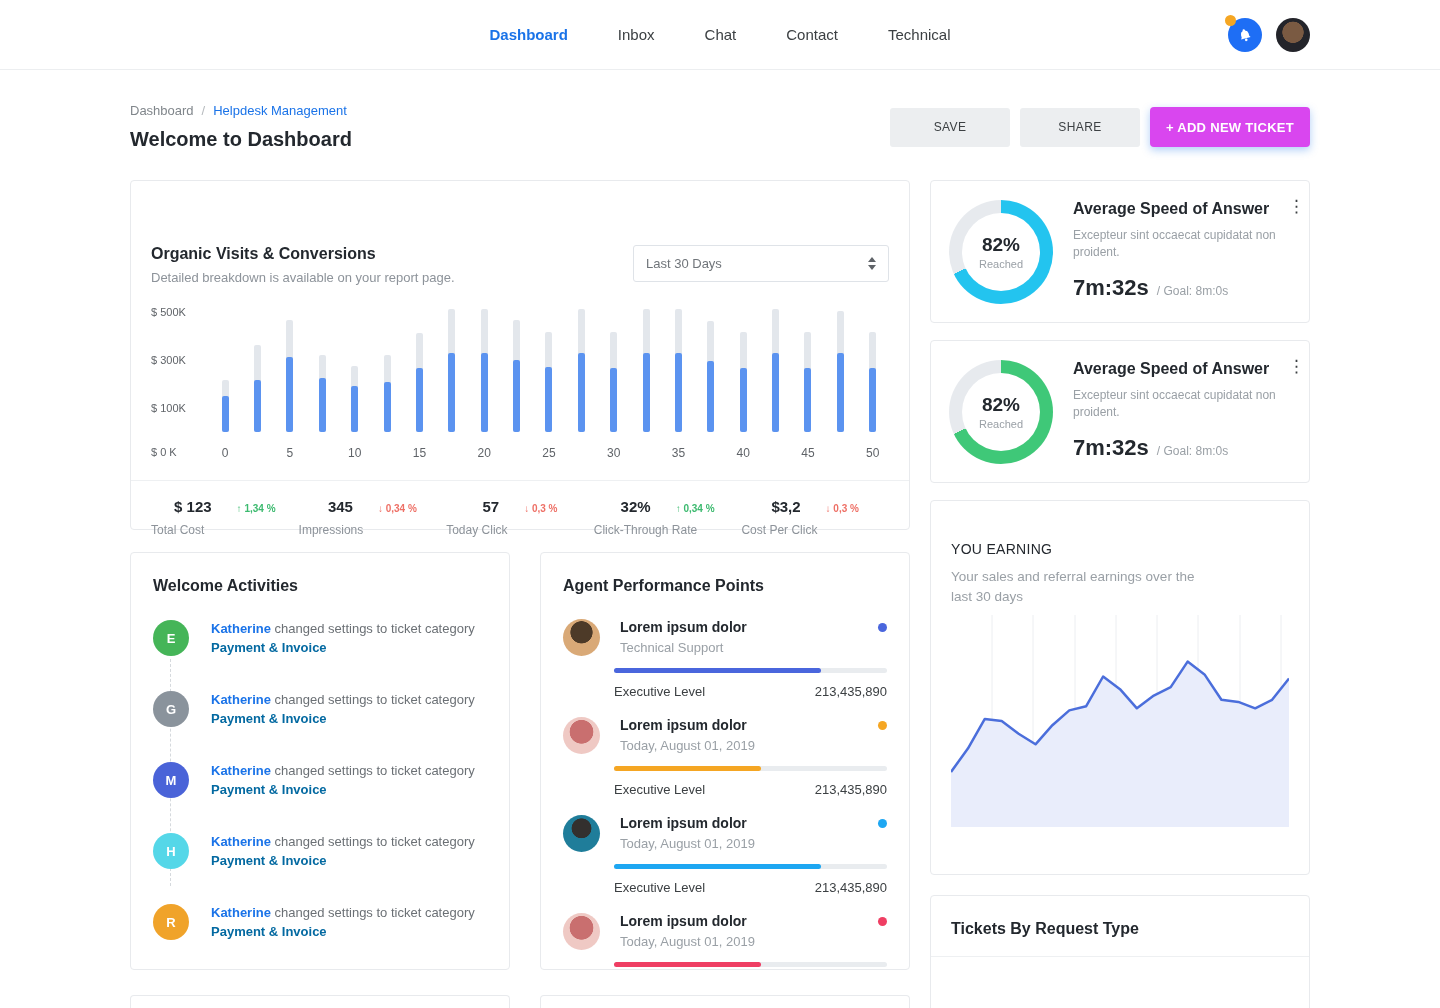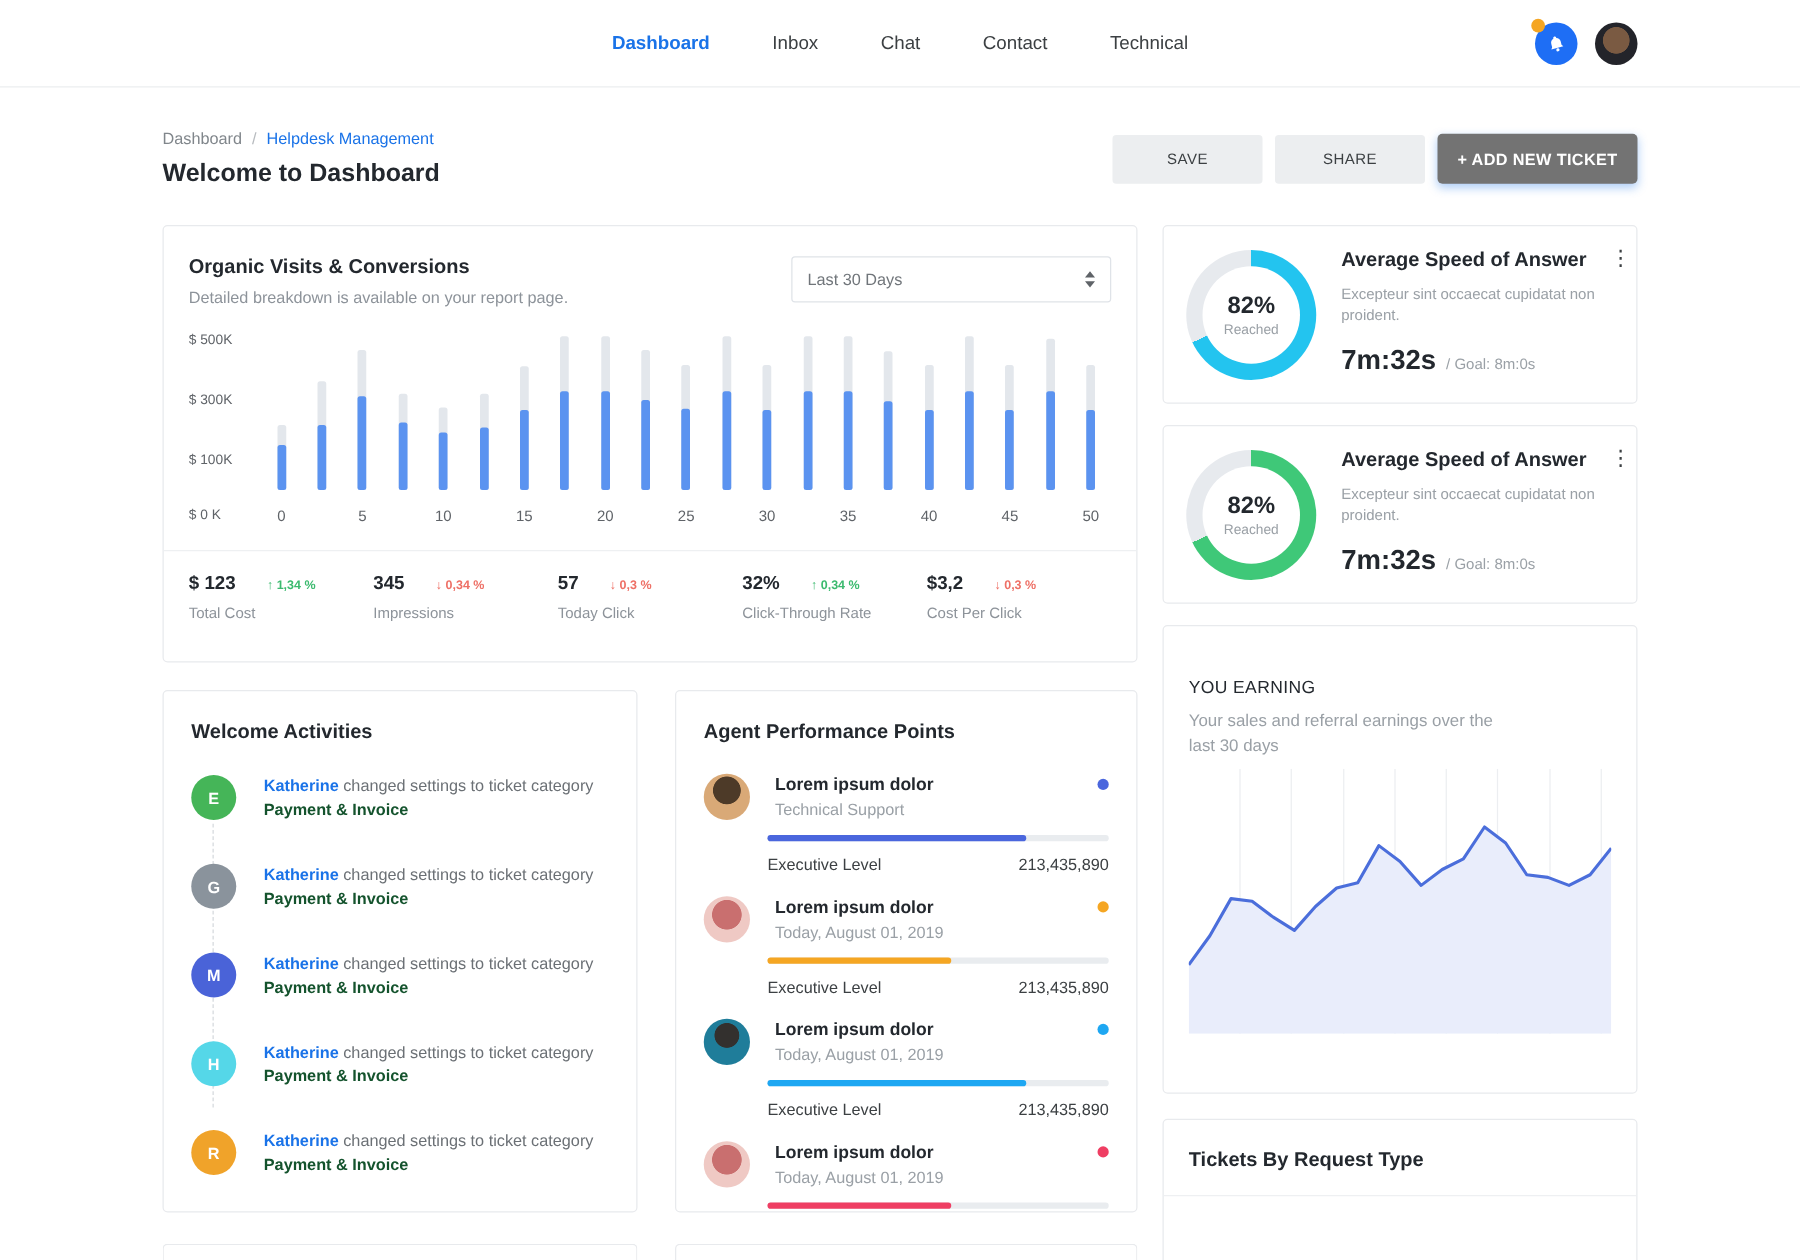--- a/index.html
+++ b/index.html
@@ -20,29 +20,29 @@
   
   .content { width:1180px; margin:0 auto; }
   .page-head { margin-top:33px; display:flex; justify-content:space-between; align-items:flex-start; }
   .crumbs { font-size:13px; display:flex; gap:8px; align-items:center; }
   .crumb-parent { color:#80868b; cursor:pointer; text-decoration:none; }
   .crumb-sep { color:#b6babe; }
   .crumb-current { color:#1a73e8; cursor:pointer; text-decoration:none; }
   .page-title { margin-top:10px; font-size:20px; font-weight:700; color:#23282e; }
   .head-actions { display:flex; gap:10px; align-items:center; margin-top:4px; }
   .btn-light { width:120px; height:39px; background:#eceef0; border:none; border-radius:3px; font-size:12px; color:#3c4043; letter-spacing:.4px; cursor:pointer; font-family:inherit; }
-  .btn-primary { width:160px; height:40px; background:#737373; border:none; border-radius:4px; font-size:13px; font-weight:700; color:#fff; letter-spacing:.3px; cursor:pointer; box-shadow:0 3px 8px rgba(26,115,232,.35); font-family:inherit; }
+  .btn-primary { width:160px; height:40px; background:#d946ef; border:none; border-radius:4px; font-size:13px; font-weight:700; color:#fff; letter-spacing:.3px; cursor:pointer; box-shadow:0 3px 8px rgba(26,115,232,.35); font-family:inherit; }
 
   
   .main-grid { display:grid; grid-template-columns:780px 380px; gap:20px; margin-top:29px; align-items:start; }
   .card { background:#fff; border:1px solid #e8eaed; border-radius:4px; }
 
   
   .organic-card { padding:24px 20px 0; height:350px; }
-  .organic-head { display:flex; justify-content:space-between; align-items:flex-start; }
+  .organic-head { display:flex; justify-content:space-between; align-items:flex-start;margin-top:40px; }
   .card-title { font-size:16px; font-weight:700; color:#23282e; }
   .card-sub { font-size:13px; color:#8d939a; margin-top:7px; }
   .range-select { width:256px; height:37px; border:1px solid #dfe3e8; border-radius:3px; display:flex; align-items:center; justify-content:space-between; padding:0 12px; cursor:pointer; }
   .range-label { font-size:13px; color:#70757a; }
   .spin { display:flex; flex-direction:column; gap:3px; }
   .spin i { width:0; height:0; border-left:4px solid transparent; border-right:4px solid transparent; }
   .spin .up { border-bottom:5px solid #5f6368; }
   .spin .dn { border-top:5px solid #5f6368; }
 
   .chart-zone { margin-top:22px; display:flex; }
@@ -53,38 +53,38 @@
   .bar-slot { flex:1; display:flex; justify-content:center; align-items:flex-end; height:125px; }
   .bar-track { width:7px; position:relative; background:#e3e7ec; border-radius:2px; }
   .bar-fill { position:absolute; bottom:0; left:0; width:100%; background:#5b93f0; border-radius:2px; }
   .x-axis { display:flex; margin-top:14px; }
   .x-slot { flex:1; text-align:center; font-size:12px; color:#5f6368; }
   .y-zero { width:58px; font-size:11px; color:#5f6368; margin-top:14px; }
 
   .organic-divider { border-top:1px solid #eef0f2; margin:20px -20px 0; }
   .stats-row { display:flex; padding:17px 0 0; }
   .stat { width:152px; }
-  .stat-top { display:flex; align-items:baseline; gap:25px; }
+  .stat-top { display:flex; align-items:baseline; gap:25px;justify-content:center; }
   .stat-value { font-size:15px; font-weight:700; color:#23282e; }
   .stat-delta { font-size:10px; font-weight:700; }
   .stat-delta.up { color:#3cba6f; }
   .stat-delta.down { color:#ee7066; }
   .stat-label { font-size:12px; color:#8d939a; margin-top:8px; }
 
   
   .two-col { display:grid; grid-template-columns:380px 370px; gap:30px; margin-top:22px; }
   .list-card { height:418px; padding:24px 22px 0; position:relative; overflow:hidden; }
 
   .activity-list { margin-top:24px; position:relative; }
   .activity-line { position:absolute; left:17px; top:40px; bottom:55px; border-left:1px dashed #d5d9dd; }
   .activity { display:flex; gap:22px; align-items:center; margin-bottom:33px; position:relative; }
   .act-avatar { width:36px; height:36px; min-width:36px; border-radius:50%; color:#fff; font-size:13px; font-weight:700; display:flex; align-items:center; justify-content:center; z-index:1; }
   .act-text { font-size:13px; color:#6b7075; line-height:19px; }
   .act-actor { color:#1a73e8; font-weight:700; cursor:pointer; }
-  .act-target { display:block; color:#14532d; font-weight:700; }
+  .act-target { display:block; color:#0369a1; font-weight:700; }
 
   .agent-list { margin-top:6px; }
   .agent-row { padding-top:18px; }
   .agent-top { display:flex; gap:20px; }
   .agent-avatar { width:37px; height:37px; min-width:37px; border-radius:50%; }
   .agent-meta { flex:1; }
   .agent-name-row { display:flex; justify-content:space-between; align-items:center; }
   .agent-name { font-size:14px; font-weight:700; color:#23282e; }
   .agent-dot { width:9px; height:9px; border-radius:50%; }
   .agent-sub { font-size:13px; color:#9aa0a6; margin-top:5px; }

